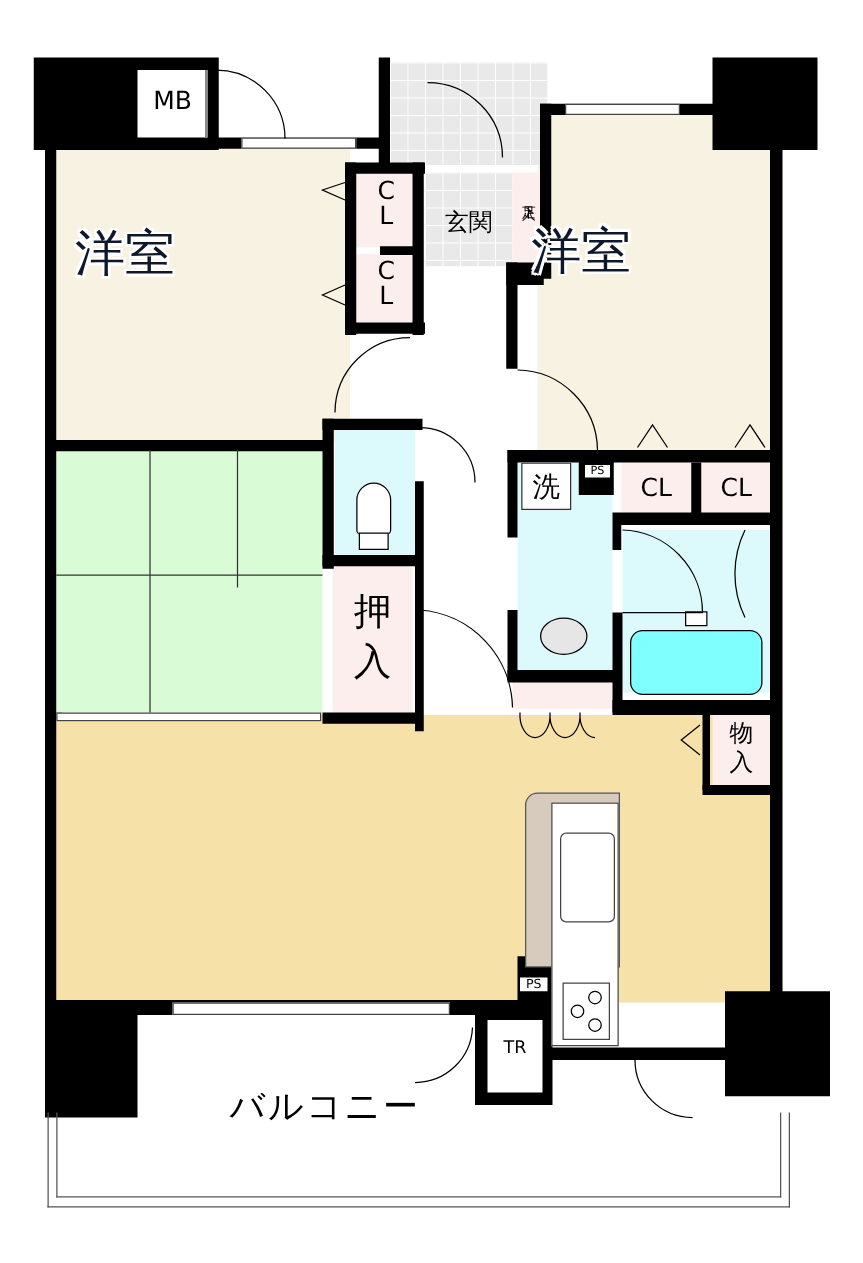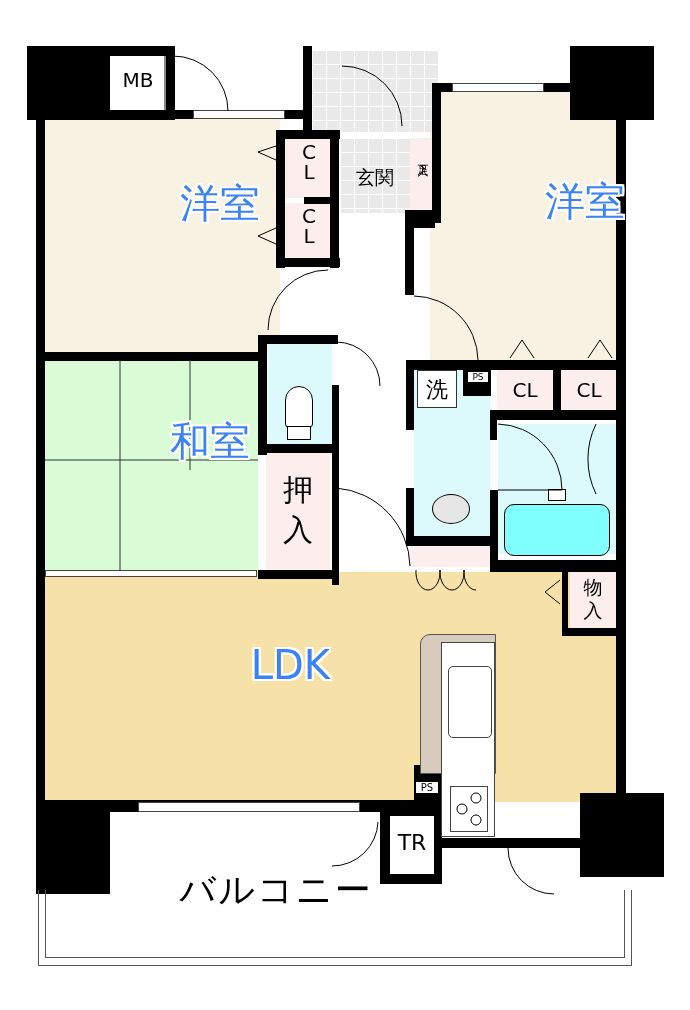--- a/index.html
+++ b/index.html
@@ -1,19 +1,19 @@
 <!DOCTYPE html>
 <html><head>
 <meta charset="utf-8">
 <style>
   html,body{margin:0;padding:0;background:#fff;}
   body{width:690px;height:1010px;position:relative;overflow:hidden;font-family:"DejaVu Sans","Liberation Sans",sans-serif;}
   .abs{position:absolute;box-sizing:border-box;}
   .wall{position:absolute;background:#000;}
-  .room-label{position:absolute;text-align:right;color:#3b82f6;font-weight:normal;line-height:1.08;
+  .room-label{position:absolute;text-align:left;color:#0f172a;font-weight:normal;line-height:1.08;
     text-shadow:-2px -2px 0 #fff,2px -2px 0 #fff,-2px 2px 0 #fff,2px 2px 0 #fff,0 -2px 0 #fff,0 2px 0 #fff,-2px 0 0 #fff,2px 0 0 #fff;}
   .small{position:absolute;text-align:center;color:#000;}
   .win{position:absolute;background:#fff;border:1px solid #444;box-sizing:border-box;}
   .tile{background-color:#e9e9e9;background-image:linear-gradient(#fff 1px,transparent 1px),linear-gradient(90deg,#fff 1px,transparent 1px);background-size:14px 14px;}
   svg{position:absolute;overflow:visible;}
 </style>
 </head>
 <body>
 
 <div class="abs" style="left:40px;top:118px;width:240px;height:236px;background:#f8f2e3;"></div>
@@ -159,33 +159,31 @@
   <div>洋室</div>
 </div>
 
 <div class="abs" style="left:417px;top:370px;width:40px;height:38px;border:1px solid #333;background:#fff;"></div>
 <div class="small" style="left:417px;top:375px;width:40px;font-size:22px;">洗</div>
 <div class="small" style="left:468px;top:372px;width:20px;font-size:9px;background:#fff;">PS</div>
 <div class="small" style="left:497px;top:378px;width:56px;font-size:20px;">CL</div>
 <div class="small" style="left:561px;top:378px;width:56px;font-size:20px;">CL</div>
 
 <div class="room-label" style="left:50px;top:420px;width:200px;font-size:40px;">
-  <div>和室</div>
 </div>
 
 <div class="small" style="left:270px;top:470px;width:56px;font-size:30px;line-height:40px;">
   <div>押</div>
   <div>入</div>
 </div>
 
 <div class="small" style="left:570px;top:576px;width:46px;font-size:19px;line-height:23px;">
   <div>物</div>
   <div>入</div>
 </div>
 
 <div class="room-label" style="left:130px;top:644px;width:200px;font-size:40px;">
-  <div>LDK</div>
 </div>
 
 <div class="small" style="left:416px;top:782px;width:22px;font-size:10px;color:#000;background:#fff;">PS</div>
-<div class="small" style="left:390px;top:830px;width:44px;font-size:22px;">TR</div>
+<div class="small" style="left:390px;top:830px;width:44px;font-size:14px;">TR</div>
 
-<div class="small" style="left:156px;top:866px;width:240px;font-size:36px;letter-spacing:2px;">バルコニー</div>
+<div class="small" style="left:140px;top:866px;width:240px;font-size:28px;letter-spacing:2px;">バルコニー</div>
 
 </body></html>

